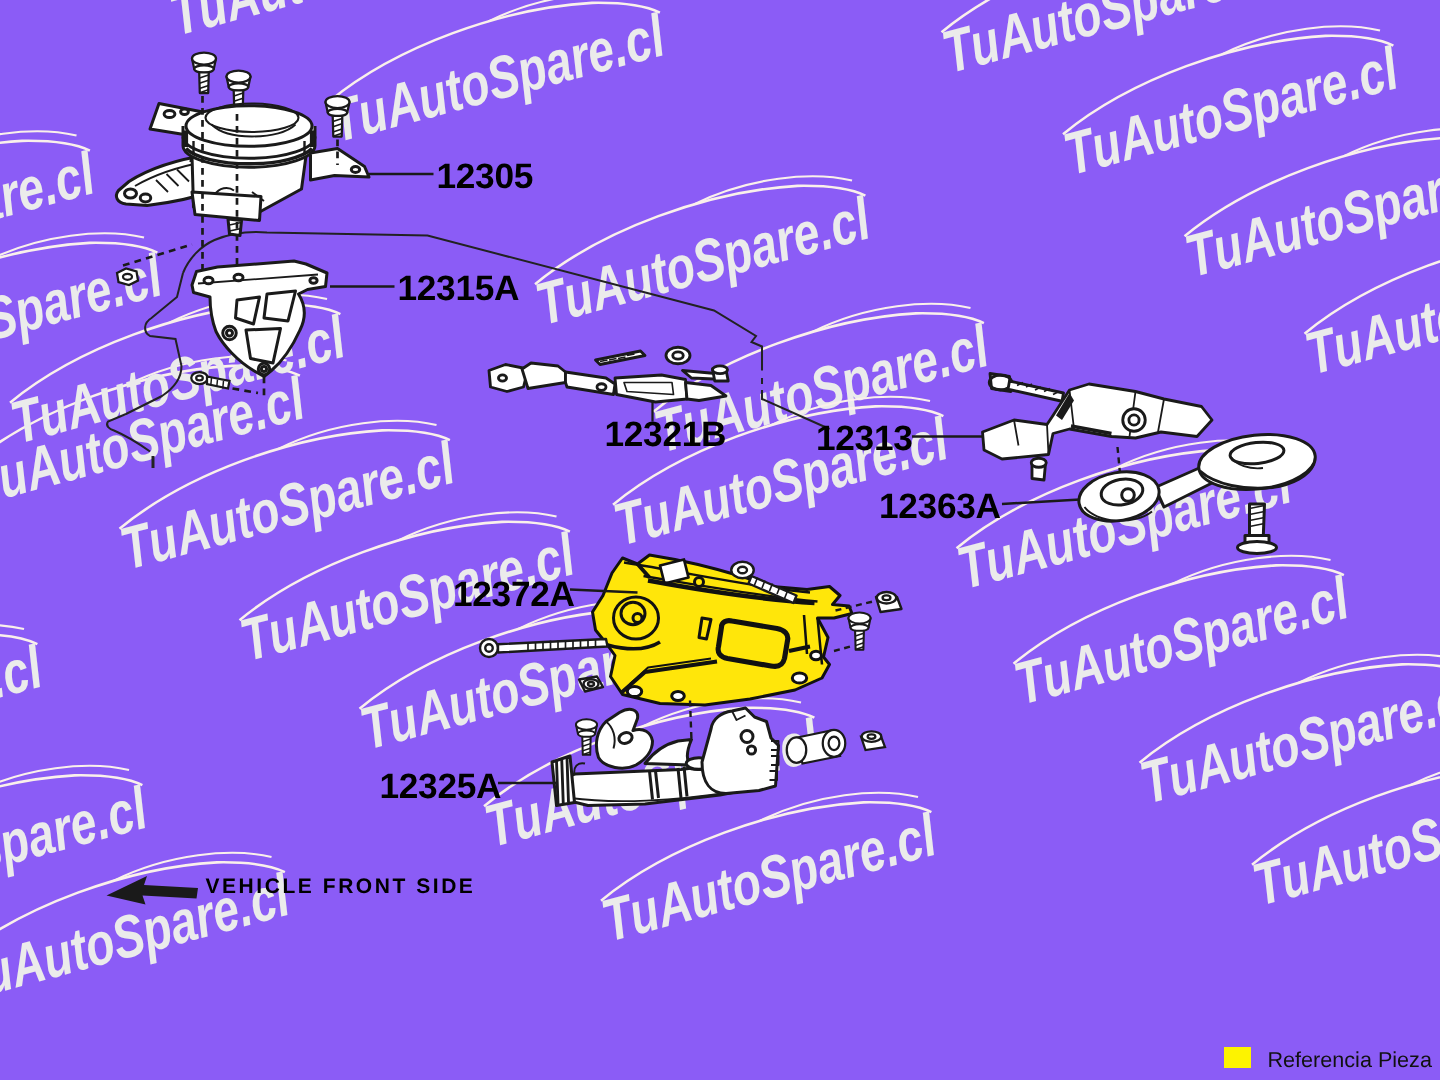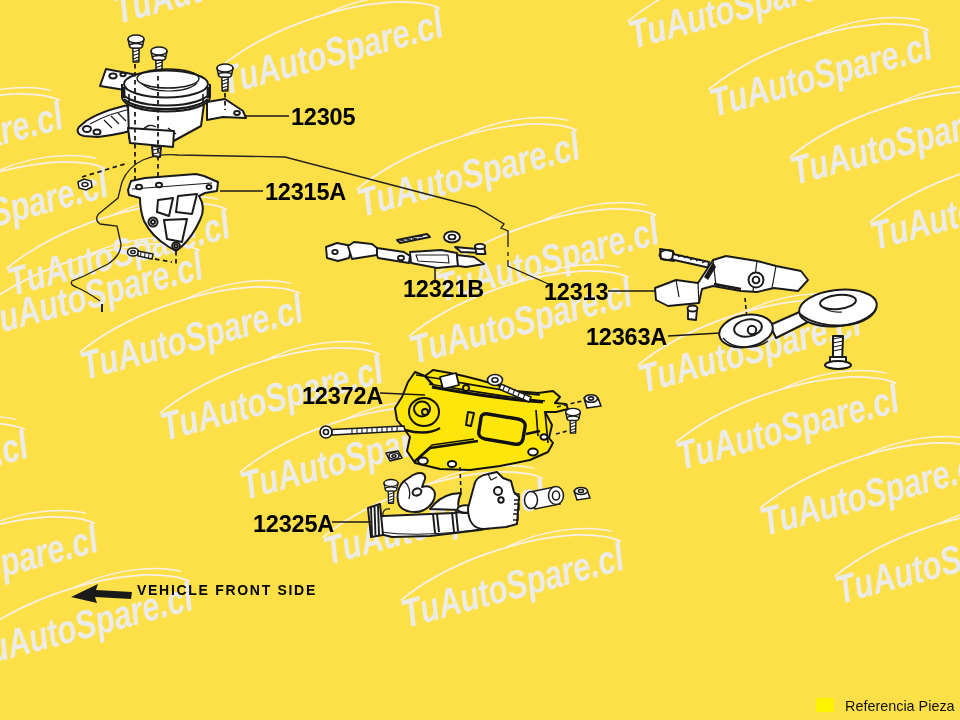--- a/index.html
+++ b/index.html
@@ -1,16 +1,16 @@
 <!DOCTYPE html>
 <html><head>
 <meta charset="utf-8">
 <style>
 html,body{margin:0;padding:0;background:#fff;}
-.page{position:relative;width:960px;height:720px;background:#fde047;overflow:hidden;font-family:"Liberation Sans",sans-serif;}
+.page{position:relative;width:960px;height:720px;background:#8b5cf6;overflow:hidden;font-family:"Liberation Sans",sans-serif;}
 svg{position:absolute;left:0;top:0;}
 </style>
 </head>
 <body>
 <div class="page">
 <svg width="960" height="720" viewBox="0 0 960 720">
 <defs>
 <g id="wm">
   <path d="M2,-28 C55,-52 130,-58 188,-46 C208,-41 222,-35 230,-28" fill="none" stroke="#faf0eb" stroke-width="1.7"></path>
   <path d="M118,-52 C158,-60 200,-53 224,-40" fill="none" stroke="#faf0eb" stroke-width="1.4"></path>

